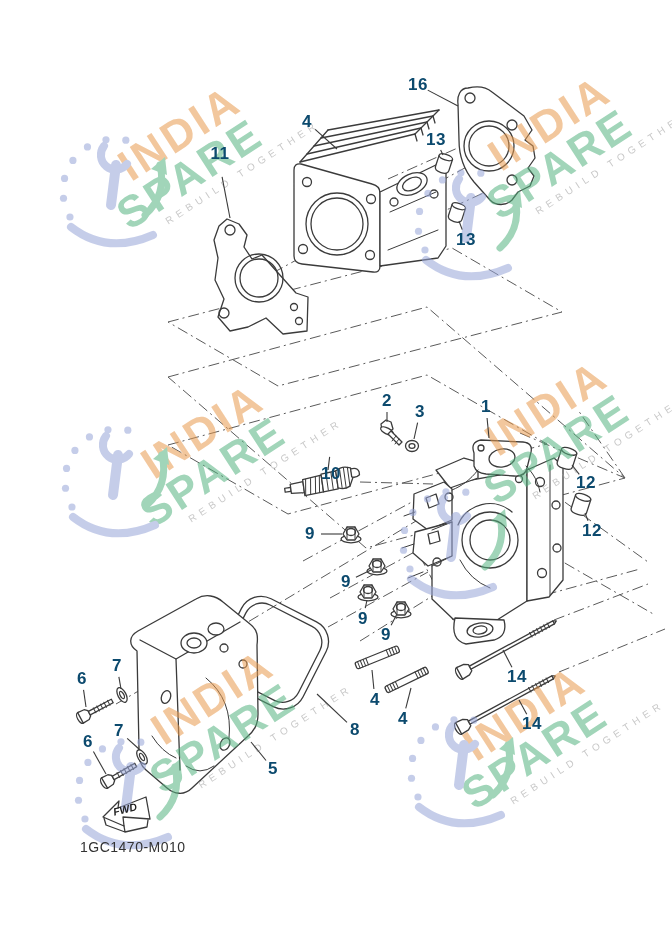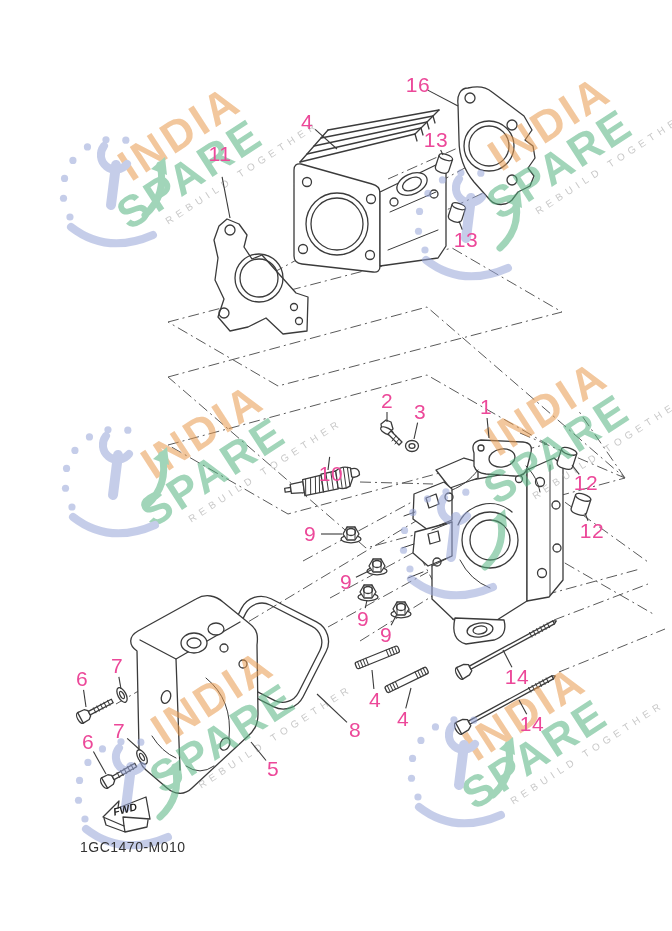--- a/index.html
+++ b/index.html
@@ -15,21 +15,21 @@
   #leaders line{stroke:#3a3a3a;stroke-width:1.1;}
   
   #wm{position:absolute;left:0;top:0;width:672px;height:931px;z-index:3;opacity:.55;pointer-events:none;}
   .wm-tile{position:absolute;transform:translate(-50%,-50%);}
   .wm-rot{transform:rotate(-33deg);}
   .wm-w1{font-weight:700;font-size:44px;line-height:.9;letter-spacing:3px;margin-left:28px;}
   .wm-w2{font-weight:700;font-size:44px;line-height:.9;letter-spacing:3px;}
   .wm-w3{font-weight:400;font-size:10px;letter-spacing:5px;margin-left:36px;margin-top:3px;white-space:nowrap;}
   .wm-wrench{position:absolute;transform:translate(-50%,-50%);}
   
-  .callout{position:absolute;transform:translate(-50%,-50%);z-index:5;font-size:21px;font-weight:400;color:#ec4899;letter-spacing:.5px;}
+  .callout{position:absolute;transform:translate(-50%,-50%);z-index:5;font-size:17px;font-weight:700;color:#0c4a6e;letter-spacing:.5px;}
   
   #partcode{position:absolute;left:80px;top:839px;z-index:5;font-size:14px;font-weight:500;color:#333;letter-spacing:.5px;}
   #fwdlabel{position:absolute;left:113px;top:803px;z-index:5;font-size:10.5px;font-style:italic;font-weight:700;color:#1c1c1c;transform:rotate(-14deg);}
 </style>
 </head>
 <body>
 
 <div id="stage">
 
   <svg id="art" width="672" height="931" viewBox="0 0 672 931">

